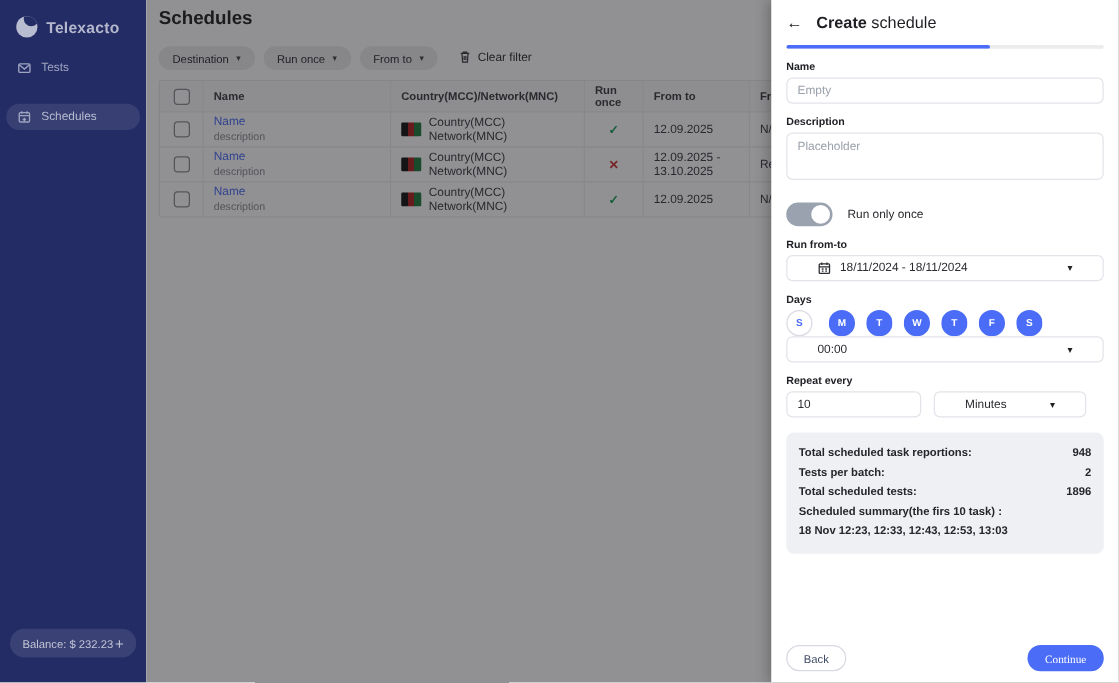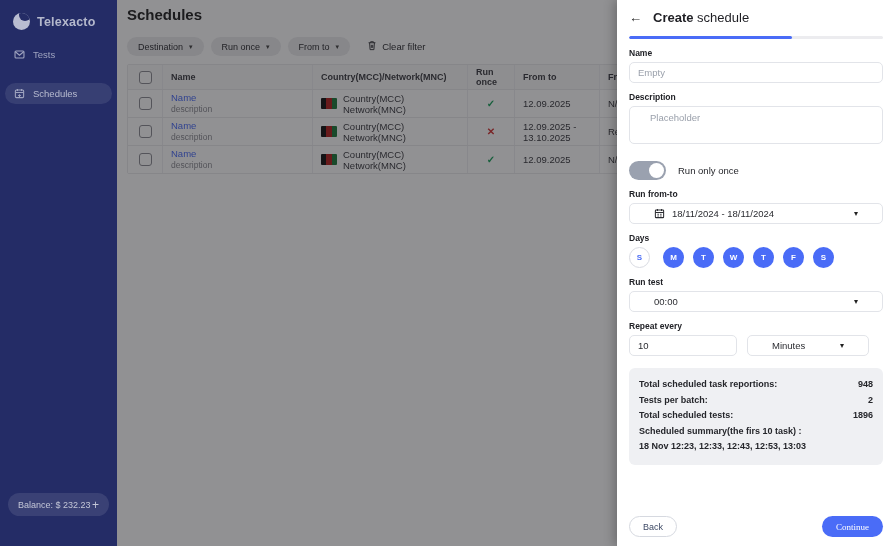--- a/index.html
+++ b/index.html
@@ -14,21 +14,21 @@
   .logo-mark { width:17px; height:17px; border-radius:50%; background:#b9bdd1; position:relative; overflow:hidden; }
   .logo-mark::after { content:""; position:absolute; width:12px; height:12px; border-radius:50%;
     background:#242c66; left:6px; top:-4px; }
   .logo-text { color:#b4b8cc; font-size:12.5px; font-weight:700; letter-spacing:.2px; }
   .nav { margin-top:14px; display:flex; flex-direction:column; gap:18px; padding:0 5px; }
   .nav-item { display:flex; align-items:center; gap:8px; height:21px; padding-left:9px;
     border-radius:11px; color:#9fa4bf; font-size:9.5px; cursor:pointer; }
   .nav-item.active { background:rgba(255,255,255,.09); color:#b9bdd1; }
   .nav-icon { width:11px; height:11px; flex-shrink:0; display:inline-flex; }
   .nav-icon svg { width:11px; height:11px; stroke:#9fa4bf; fill:none; stroke-width:1.6; }
-  .sidebar-bottom { position:absolute; left:0; right:0; bottom:0; padding:0 8px 16px 8px;margin-top:47px; }
+  .sidebar-bottom { position:absolute; left:0; right:0; bottom:0; padding:0 8px 6px 8px;margin-top:47px; }
   .balance-pill { display:flex; align-items:center; justify-content:space-between;
     background:rgba(255,255,255,.10); border-radius:12px; height:23px; padding:0 10px;
     color:#c3c6d7; font-size:9px; margin-bottom:14px; cursor:pointer; }
   .balance-plus { font-size:12px; color:#c3c6d7; line-height:1; }
   .balance-plus::before { content:"+"; }
   .profile-row { display:flex; align-items:center; justify-content:space-between; padding:0 2px; }
   .profile-name { color:#bfc2d3; font-size:9px; font-weight:600; }
   .profile-email { color:#80859f; font-size:7.5px; margin-top:2px; }
   .avatar { width:17px; height:17px; border-radius:50%; background:rgba(255,255,255,.12);
     color:#9ba0ba; font-size:6.5px; font-weight:700; display:flex; align-items:center;
@@ -86,21 +86,21 @@
   .drawer-title { font-size:13px; color:#1f1f24; }
   .drawer-title .bold { font-weight:700; }
   .progress-track { margin-top:11px; height:3px; background:#ececef; border-radius:2px; overflow:hidden; }
   .progress-fill { height:100%; background:#4a6cf7; border-radius:2px; }
 
   .field-label { font-size:8.5px; font-weight:700; color:#212227; margin:9px 0 4px; display:block; }
   .text-input { width:100%; height:21px; border:1px solid #e2e4e9; border-radius:5px;
     padding:0 8px; font-size:9.5px; color:#2b2c31; font-family:inherit; outline:none; }
   .text-input::placeholder, .textarea::placeholder { color:#9aa0ab; }
   .textarea { width:100%; height:38px; border:1px solid #e2e4e9; border-radius:5px;
-    padding:5px 20px; font-size:9.5px; color:#2b2c31; font-family:inherit; resize:none; outline:none; }
+    padding:5px 8px; font-size:9.5px; color:#2b2c31; font-family:inherit; resize:none; outline:none; }
 
   .toggle-row { display:flex; align-items:center; gap:12px; margin-top:13px; }
   .toggle { width:37px; height:19px; border-radius:10px; background:#9aa1af; position:relative; cursor:pointer; }
   .toggle-knob { position:absolute; right:2px; top:2px; width:15px; height:15px; border-radius:50%; background:#fff; }
   .toggle-label { font-size:9.5px; color:#27282d; }
 
   .select { display:flex; align-items:center; height:21px; border:1px solid #e2e4e9;
     border-radius:5px; padding:0 24px; font-size:9.5px; color:#2b2c31; cursor:pointer; gap:7px;
     background:#fff; }
   .select .grow { flex:1; }
@@ -325,21 +325,20 @@
     <div class="days-row">
       <span class="day" data-selected="false">S</span>
       <span class="day" data-selected="true">M</span>
       <span class="day" data-selected="true">T</span>
       <span class="day" data-selected="true">W</span>
       <span class="day" data-selected="true">T</span>
       <span class="day" data-selected="true">F</span>
       <span class="day" data-selected="true">S</span>
     </div>
 
-    <label class="field-label">Run test</label>
     <div class="select">
       <span class="grow">00:00</span>
     </div>
 
     <label class="field-label">Repeat every</label>
     <div class="repeat-row">
       <input class="text-input" value="10" style="">
       <div class="select">
         <span class="grow">Minutes</span>
       </div>

